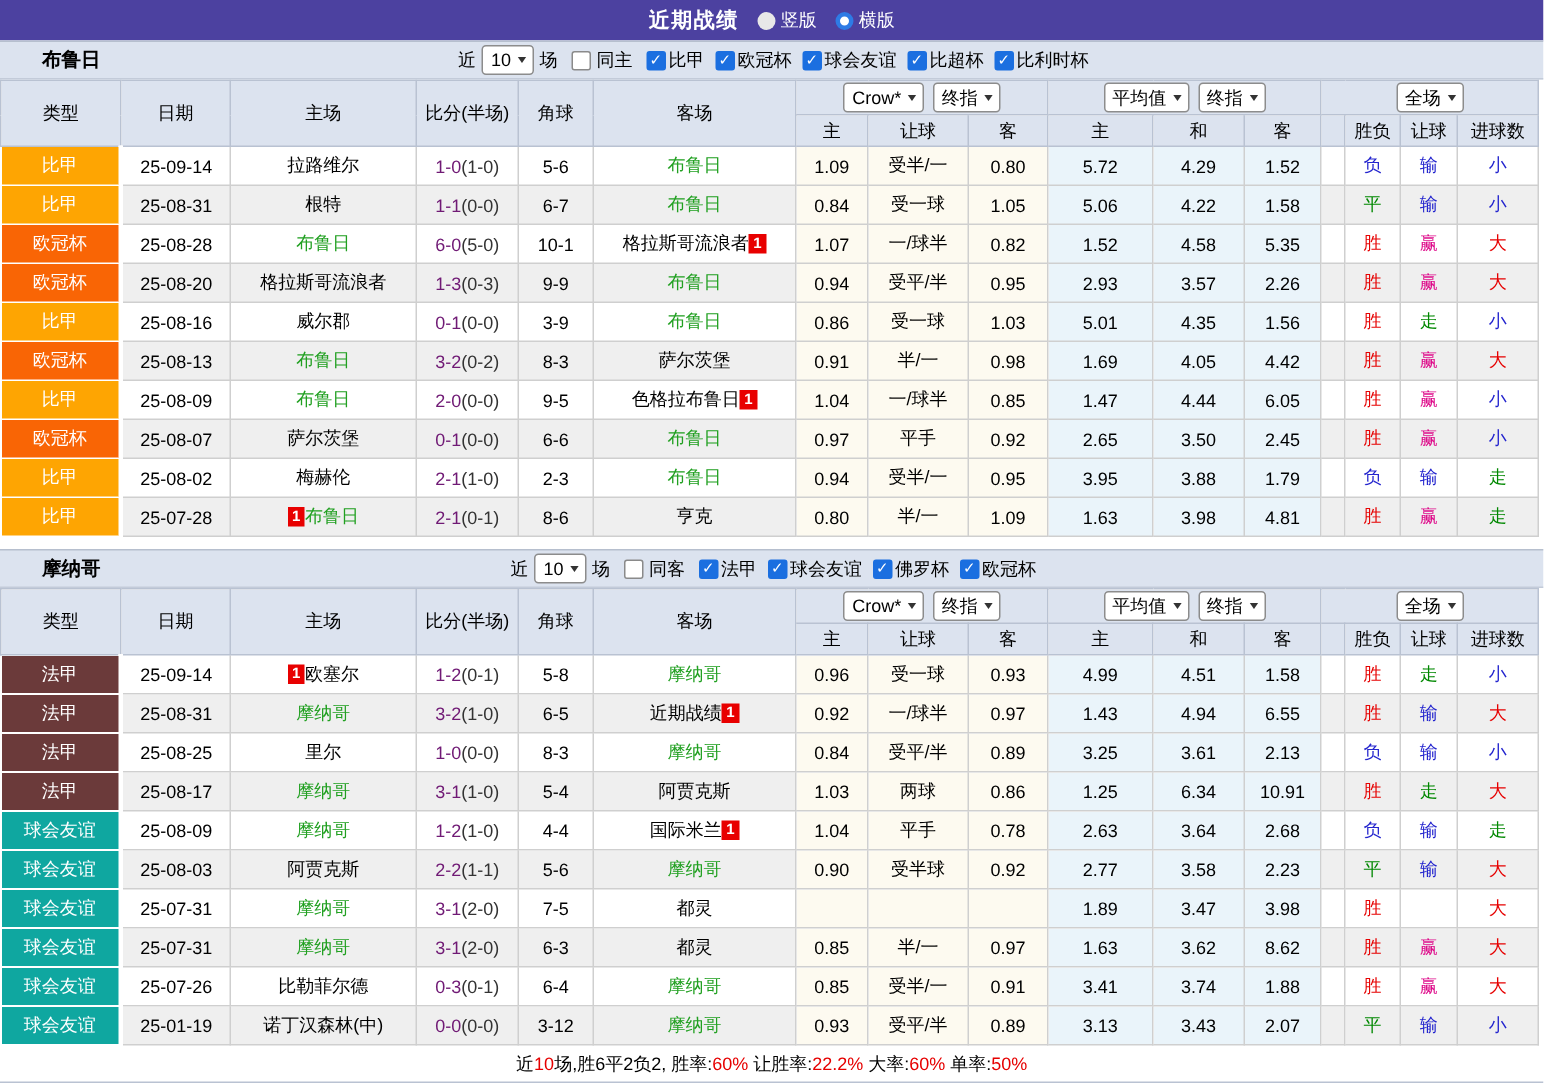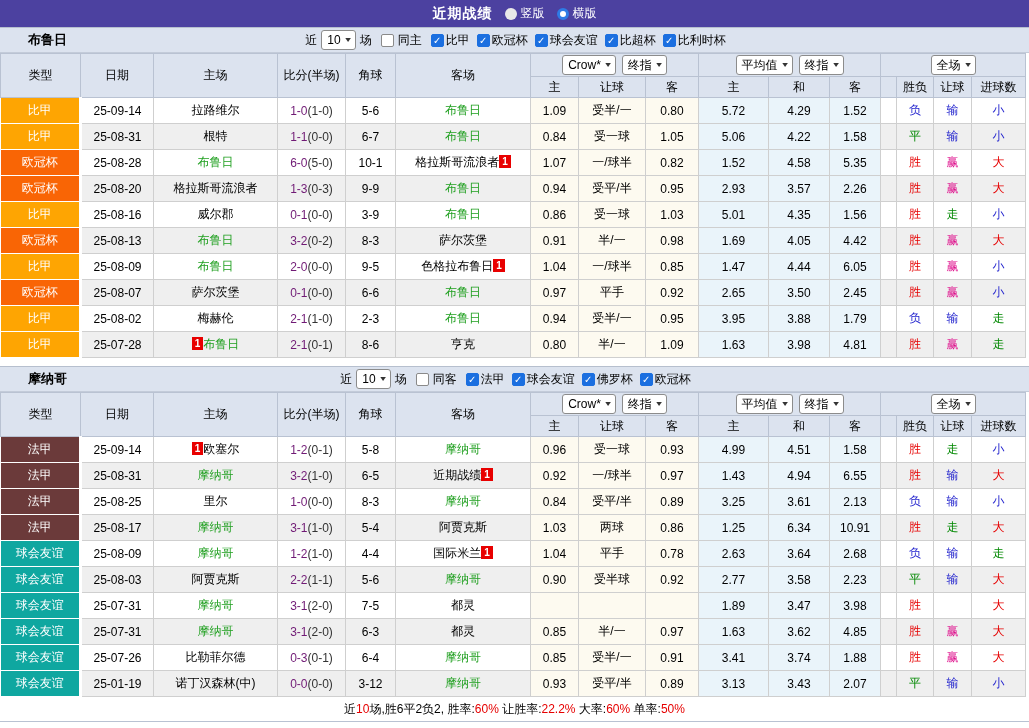--- a/index.html
+++ b/index.html
@@ -536,21 +536,21 @@
             <td>25-07-31</td>
             <td><span class="grn">摩纳哥</span></td>
             <td><span class="sc">3-1</span><span class="ht">(2-0)</span></td>
             <td>6-3</td>
             <td><span>都灵</span></td>
             <td class="odds">0.85</td>
             <td class="odds">半/一</td>
             <td class="odds">0.97</td>
             <td class="avg">1.63</td>
             <td class="avg">3.62</td>
-            <td class="avg">4.85</td>
+            <td class="avg">8.62</td>
             <td class="sp"></td>
             <td class="res" style="color: rgb(230, 0, 0);">胜</td>
             <td class="res" style="color: rgb(222, 11, 138);">赢</td>
             <td class="res" style="color: rgb(230, 0, 0);">大</td>
           </tr>
           <tr>
             <td class="type" style="background: rgb(15, 167, 160);">球会友谊</td>
             <td>25-07-26</td>
             <td><span>比勒菲尔德</span></td>
             <td><span class="sc">0-3</span><span class="ht">(0-1)</span></td>

